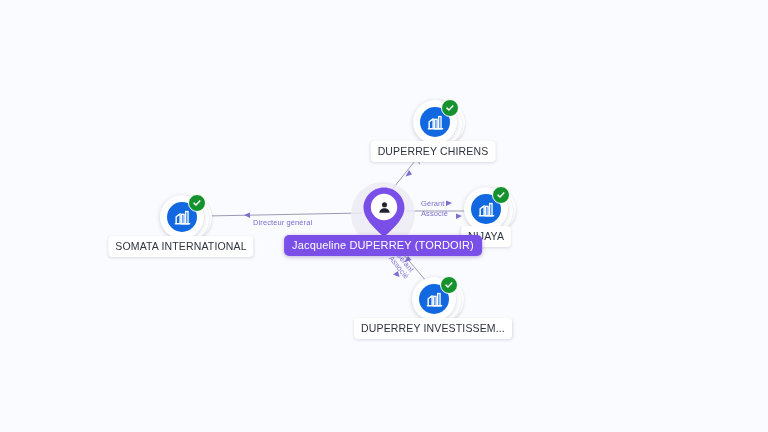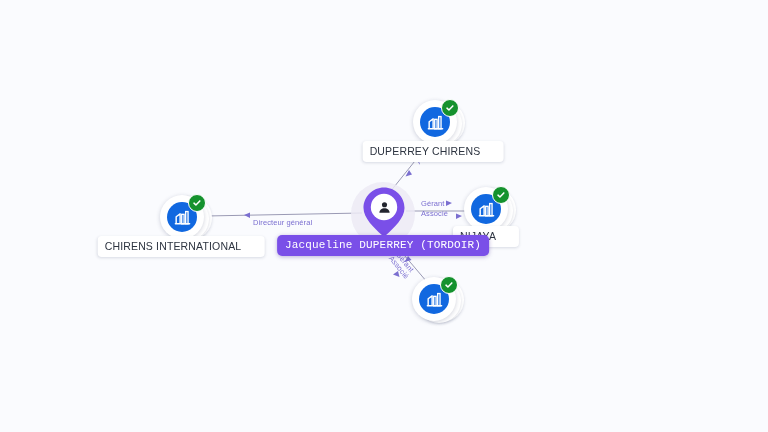--- a/index.html
+++ b/index.html
@@ -130,33 +130,32 @@
 
   
   .node-label {
     position: absolute;
     transform: translateX(-50%);
     background: #ffffff;
     color: #2d3440;
     font-size: 10.5px;
     letter-spacing: .15px;
     line-height: 14px;
-    padding: 3px 23px 4px 7px;
+    padding: 3px 7px 4px 7px;
     border-radius: 4px;
     white-space: nowrap;
     box-shadow: 0 1px 3px rgba(40,50,90,0.16);
   }
   .node-label.primary {
     background: #7a4fe8;
     color: #ffffff;
     font-size: 11px;
     padding: 3px 8px 4px 8px;
     border-radius: 5px;
     box-shadow: 0 1px 4px rgba(70,40,150,0.35);
-    font-family: Liberation Mono, monospace;
   }
 
   
   .edge-label {
     position: absolute;
     color: #7b6fd0;
     font-size: 7.5px;
     line-height: 9px;
     white-space: nowrap;
     letter-spacing: .1px;
@@ -263,20 +262,21 @@
           </svg>
         </div>
         <div class="check-badge">
           <svg width="10" height="10" viewBox="0 0 12 12">
             <path d="M2.4 6.2 L4.7 8.4 L9.4 3.5" stroke="#ffffff" stroke-width="1.8" fill="none" stroke-linecap="round" stroke-linejoin="round"></path>
           </svg>
         </div>
       </div>
     </div>
   </div>
+  <div class="node-label" style="left:433px; top:318px;">DUPERREY INVESTISSEM...</div>
 
   <div class="node" style="left:184px; top:219px;">
     <div class="node-stack">
       <div class="stack-card c1"></div>
       <div class="stack-card c2"></div>
       <div class="circle-node">
         <div class="company-disc">
           <svg width="19" height="19" viewBox="0 0 24 24" fill="none">
             <path d="M3 20h18" stroke="#ffffff" stroke-width="1.8" stroke-linecap="round"></path>
             <path d="M4 20V11l5-3.6V20" stroke="#ffffff" stroke-width="1.8" stroke-linejoin="round"></path>
@@ -285,21 +285,21 @@
           </svg>
         </div>
         <div class="check-badge">
           <svg width="10" height="10" viewBox="0 0 12 12">
             <path d="M2.4 6.2 L4.7 8.4 L9.4 3.5" stroke="#ffffff" stroke-width="1.8" fill="none" stroke-linecap="round" stroke-linejoin="round"></path>
           </svg>
         </div>
       </div>
     </div>
   </div>
-  <div class="node-label" style="left:181px; top:236px;">CHIRENS INTERNATIONAL</div>
+  <div class="node-label" style="left:181px; top:236px;">SOMATA INTERNATIONAL</div>
 
   <div class="node" style="left:384px; top:212px;">
     <div class="person-node">
       <div class="person-halo"></div>
       <svg class="pin-shape" width="44" height="52" viewBox="0 0 44 52">
         <path d="M22 1.5 C10.7 1.5 1.5 10.7 1.5 22 C1.5 32 12 42 20.2 49.3
                  C21.2 50.2 22.8 50.2 23.8 49.3 C32 42 42.5 32 42.5 22
                  C42.5 10.7 33.3 1.5 22 1.5 Z" fill="#7a4fe8"></path>
         <circle cx="22" cy="21" r="13.2" fill="#ffffff"></circle>
       </svg>

